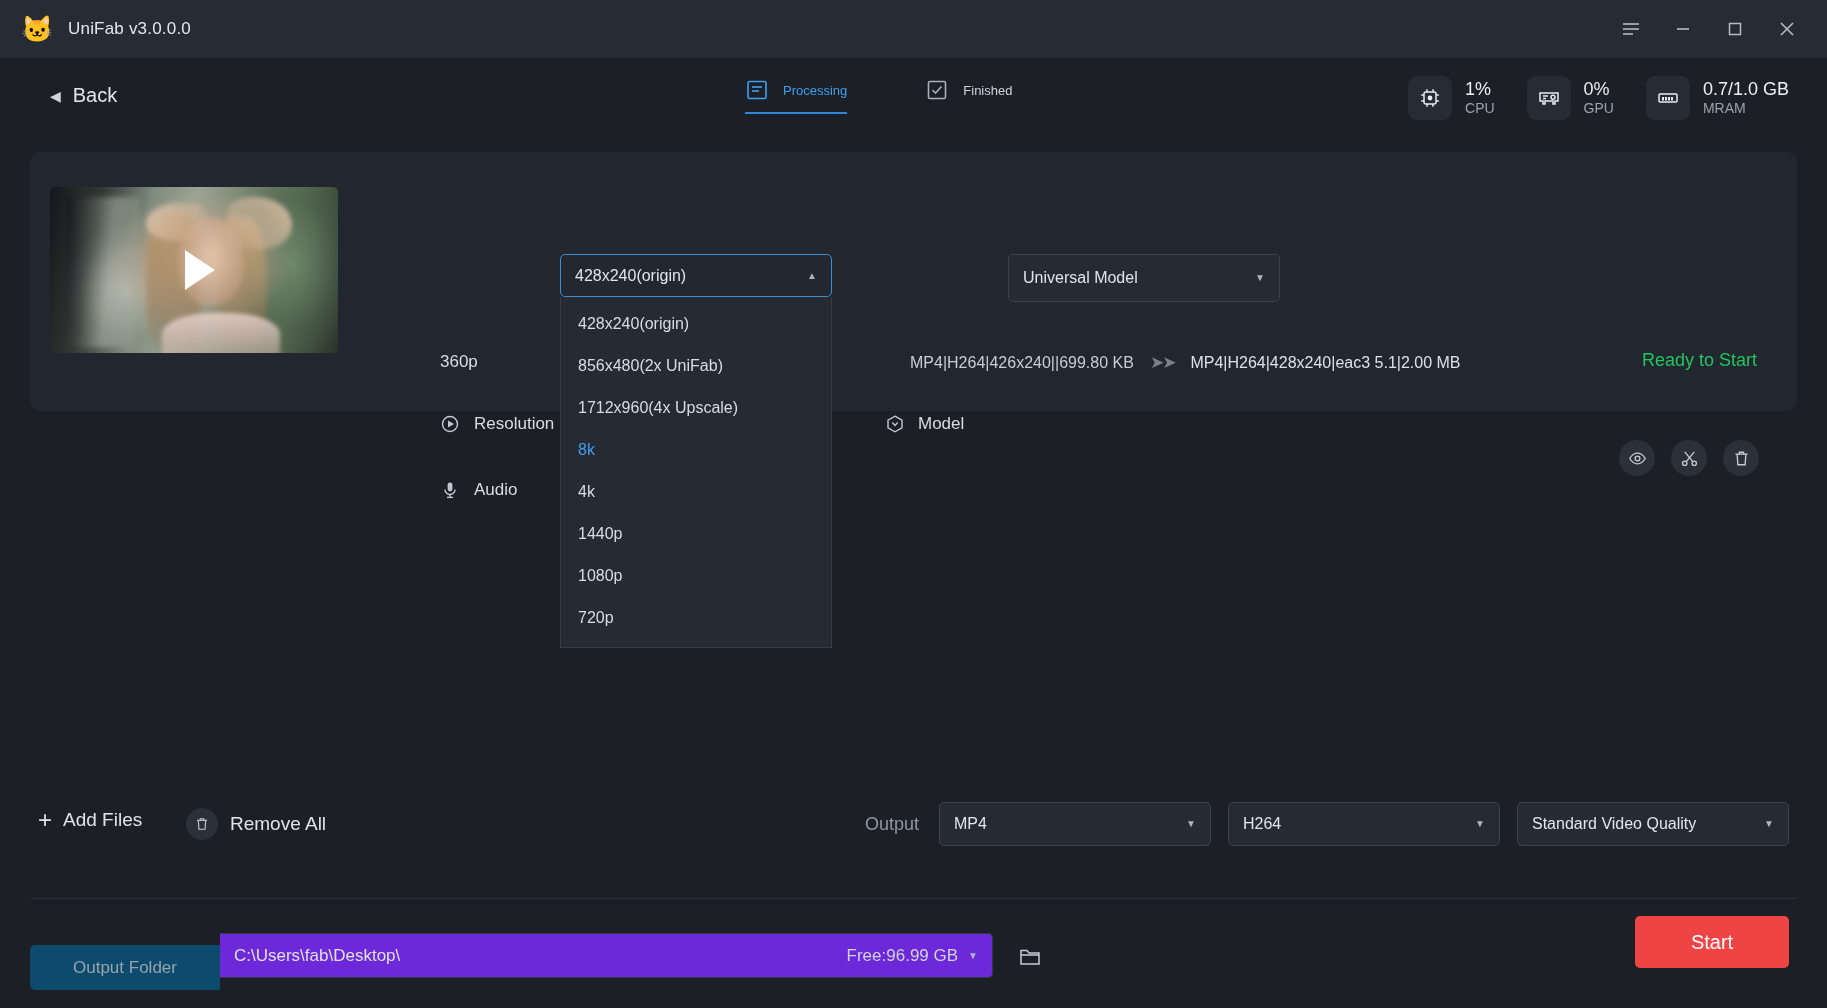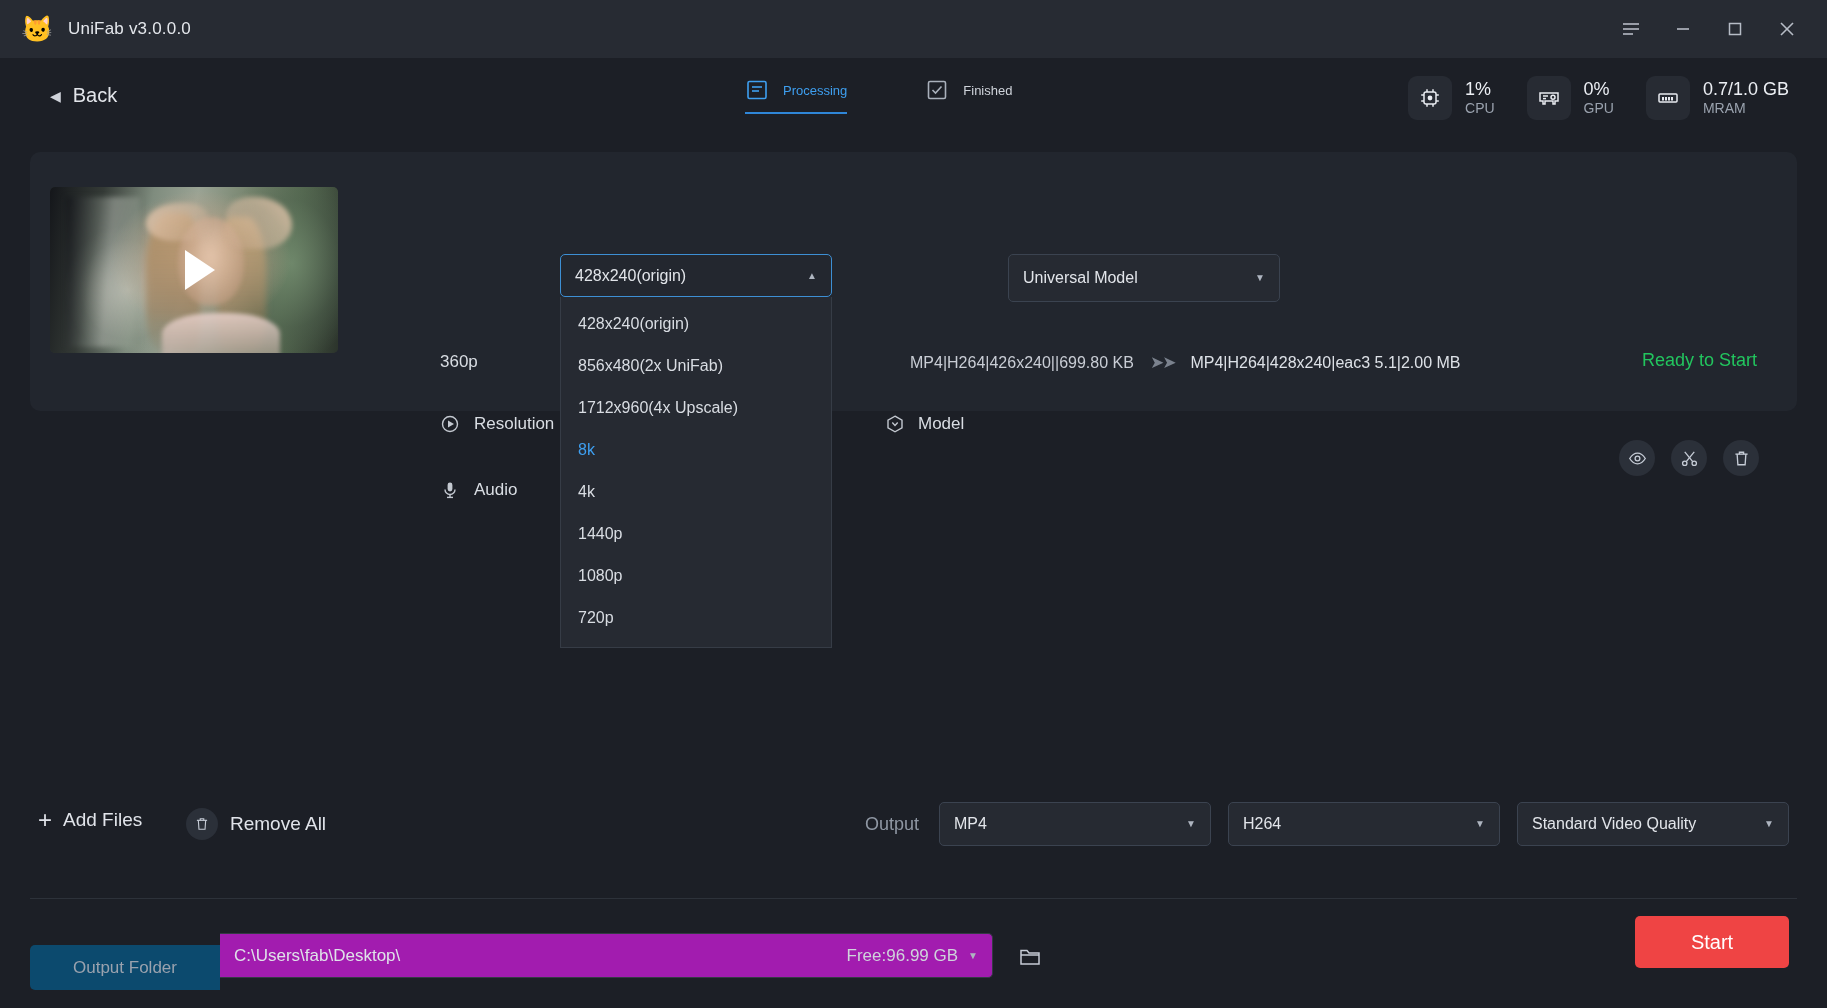--- a/index.html
+++ b/index.html
@@ -186,21 +186,21 @@
 
   .divider { position: absolute; left: 30px; top: 898px; width: 1767px; height: 1px; background: #2d323a; }
 
   .folder-bar { position: absolute; left: 30px; top: 921px; display: flex; align-items: center; }
   .folder-tag {
     width: 190px; height: 45px; background: #0c4a6e; border-radius: 5px 0 0 5px;
     display: flex; align-items: center; justify-content: center;
     font-size: 17px; color: #9aa2ae; margin-top: 24px;
   }
   .folder-path {
-    width: 773px; height: 45px; background: #a21caf; border: 1px solid #343a44; border-left: none;
+    width: 773px; height: 45px; background: #6d28d9; border: 1px solid #343a44; border-left: none;
     border-radius: 0 5px 5px 0; display: flex; align-items: center; padding: 0 14px; gap: 10px;
   }
   .path-text { font-size: 17px; color: #dfe3e9; }
   .free-text { margin-left: auto; font-size: 17px; color: #cfd4db; }
   .free-caret { font-size: 10px; color: #aeb5c0; }
   .folder-icon-btn {
     margin-left: 18px; width: 38px; height: 38px; border-radius: 7px;
     display: flex; align-items: center; justify-content: center; color: #c6ccd6;
   }
 

